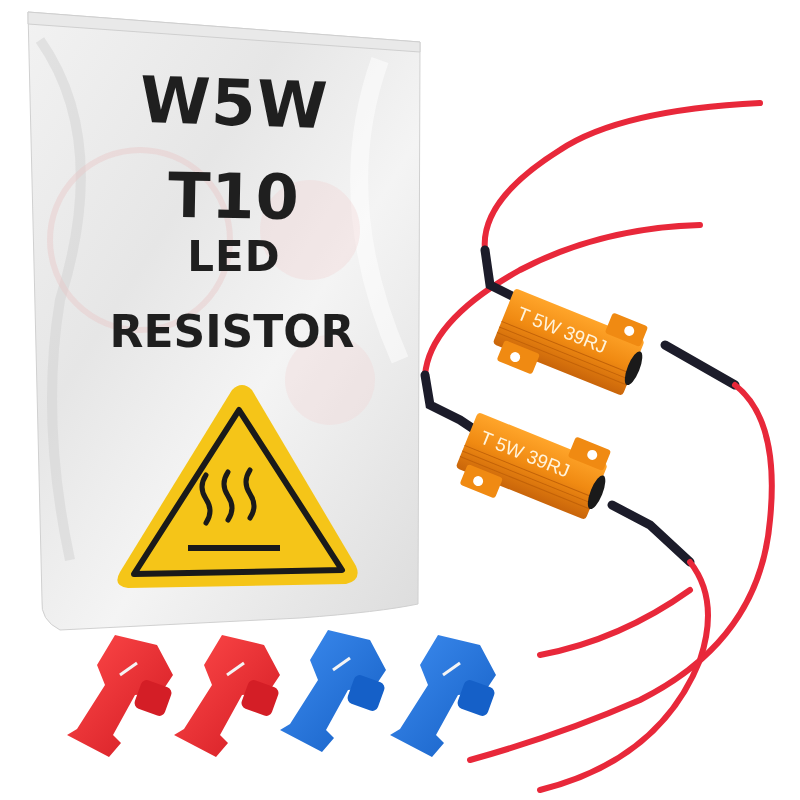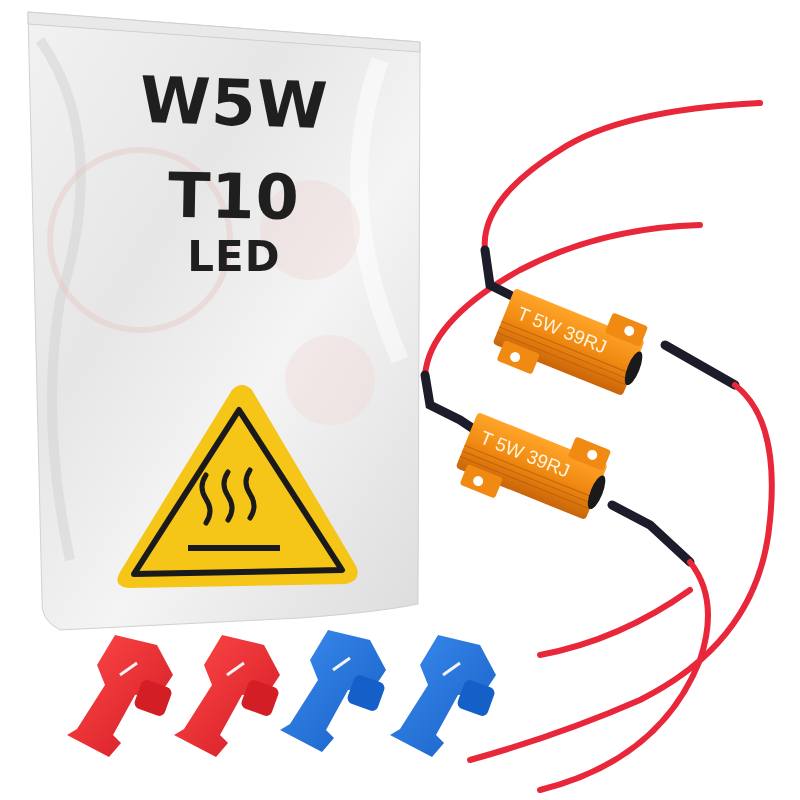--- a/index.html
+++ b/index.html
@@ -122,13 +122,14 @@
       <path d="M50 0 L92 10 L108 40 L96 58 L70 60 L48 100 L56 108 L44 122 L2 100 L12 94 L40 50 L32 30 Z" fill="url(#blueConn)"></path>
       <rect x="72" y="48" width="32" height="30" rx="6" fill="#1560c8" transform="rotate(20 88 63)"></rect>
       <path d="M55 40 L72 28" stroke="#f4f4f4" stroke-width="3"></path>
     </g>
   </svg>
 
   
   <div class="bag-text" style="left:84px; width:300px; top:66px; font-size:64px; transform:rotate(2deg);">W5W</div>
   <div class="bag-text" style="left:84px; width:300px; top:160px; font-size:62px; transform:rotate(1deg);">T10</div>
   <div class="bag-text" style="left:84px; width:300px; top:232px; font-size:42px;">LED</div>
+  <div class="bag-text" style="left:62px; width:340px; top:306px; font-size:44px; letter-spacing:0px;">RESISTOR</div>
 </div>
 
 </body></html>

